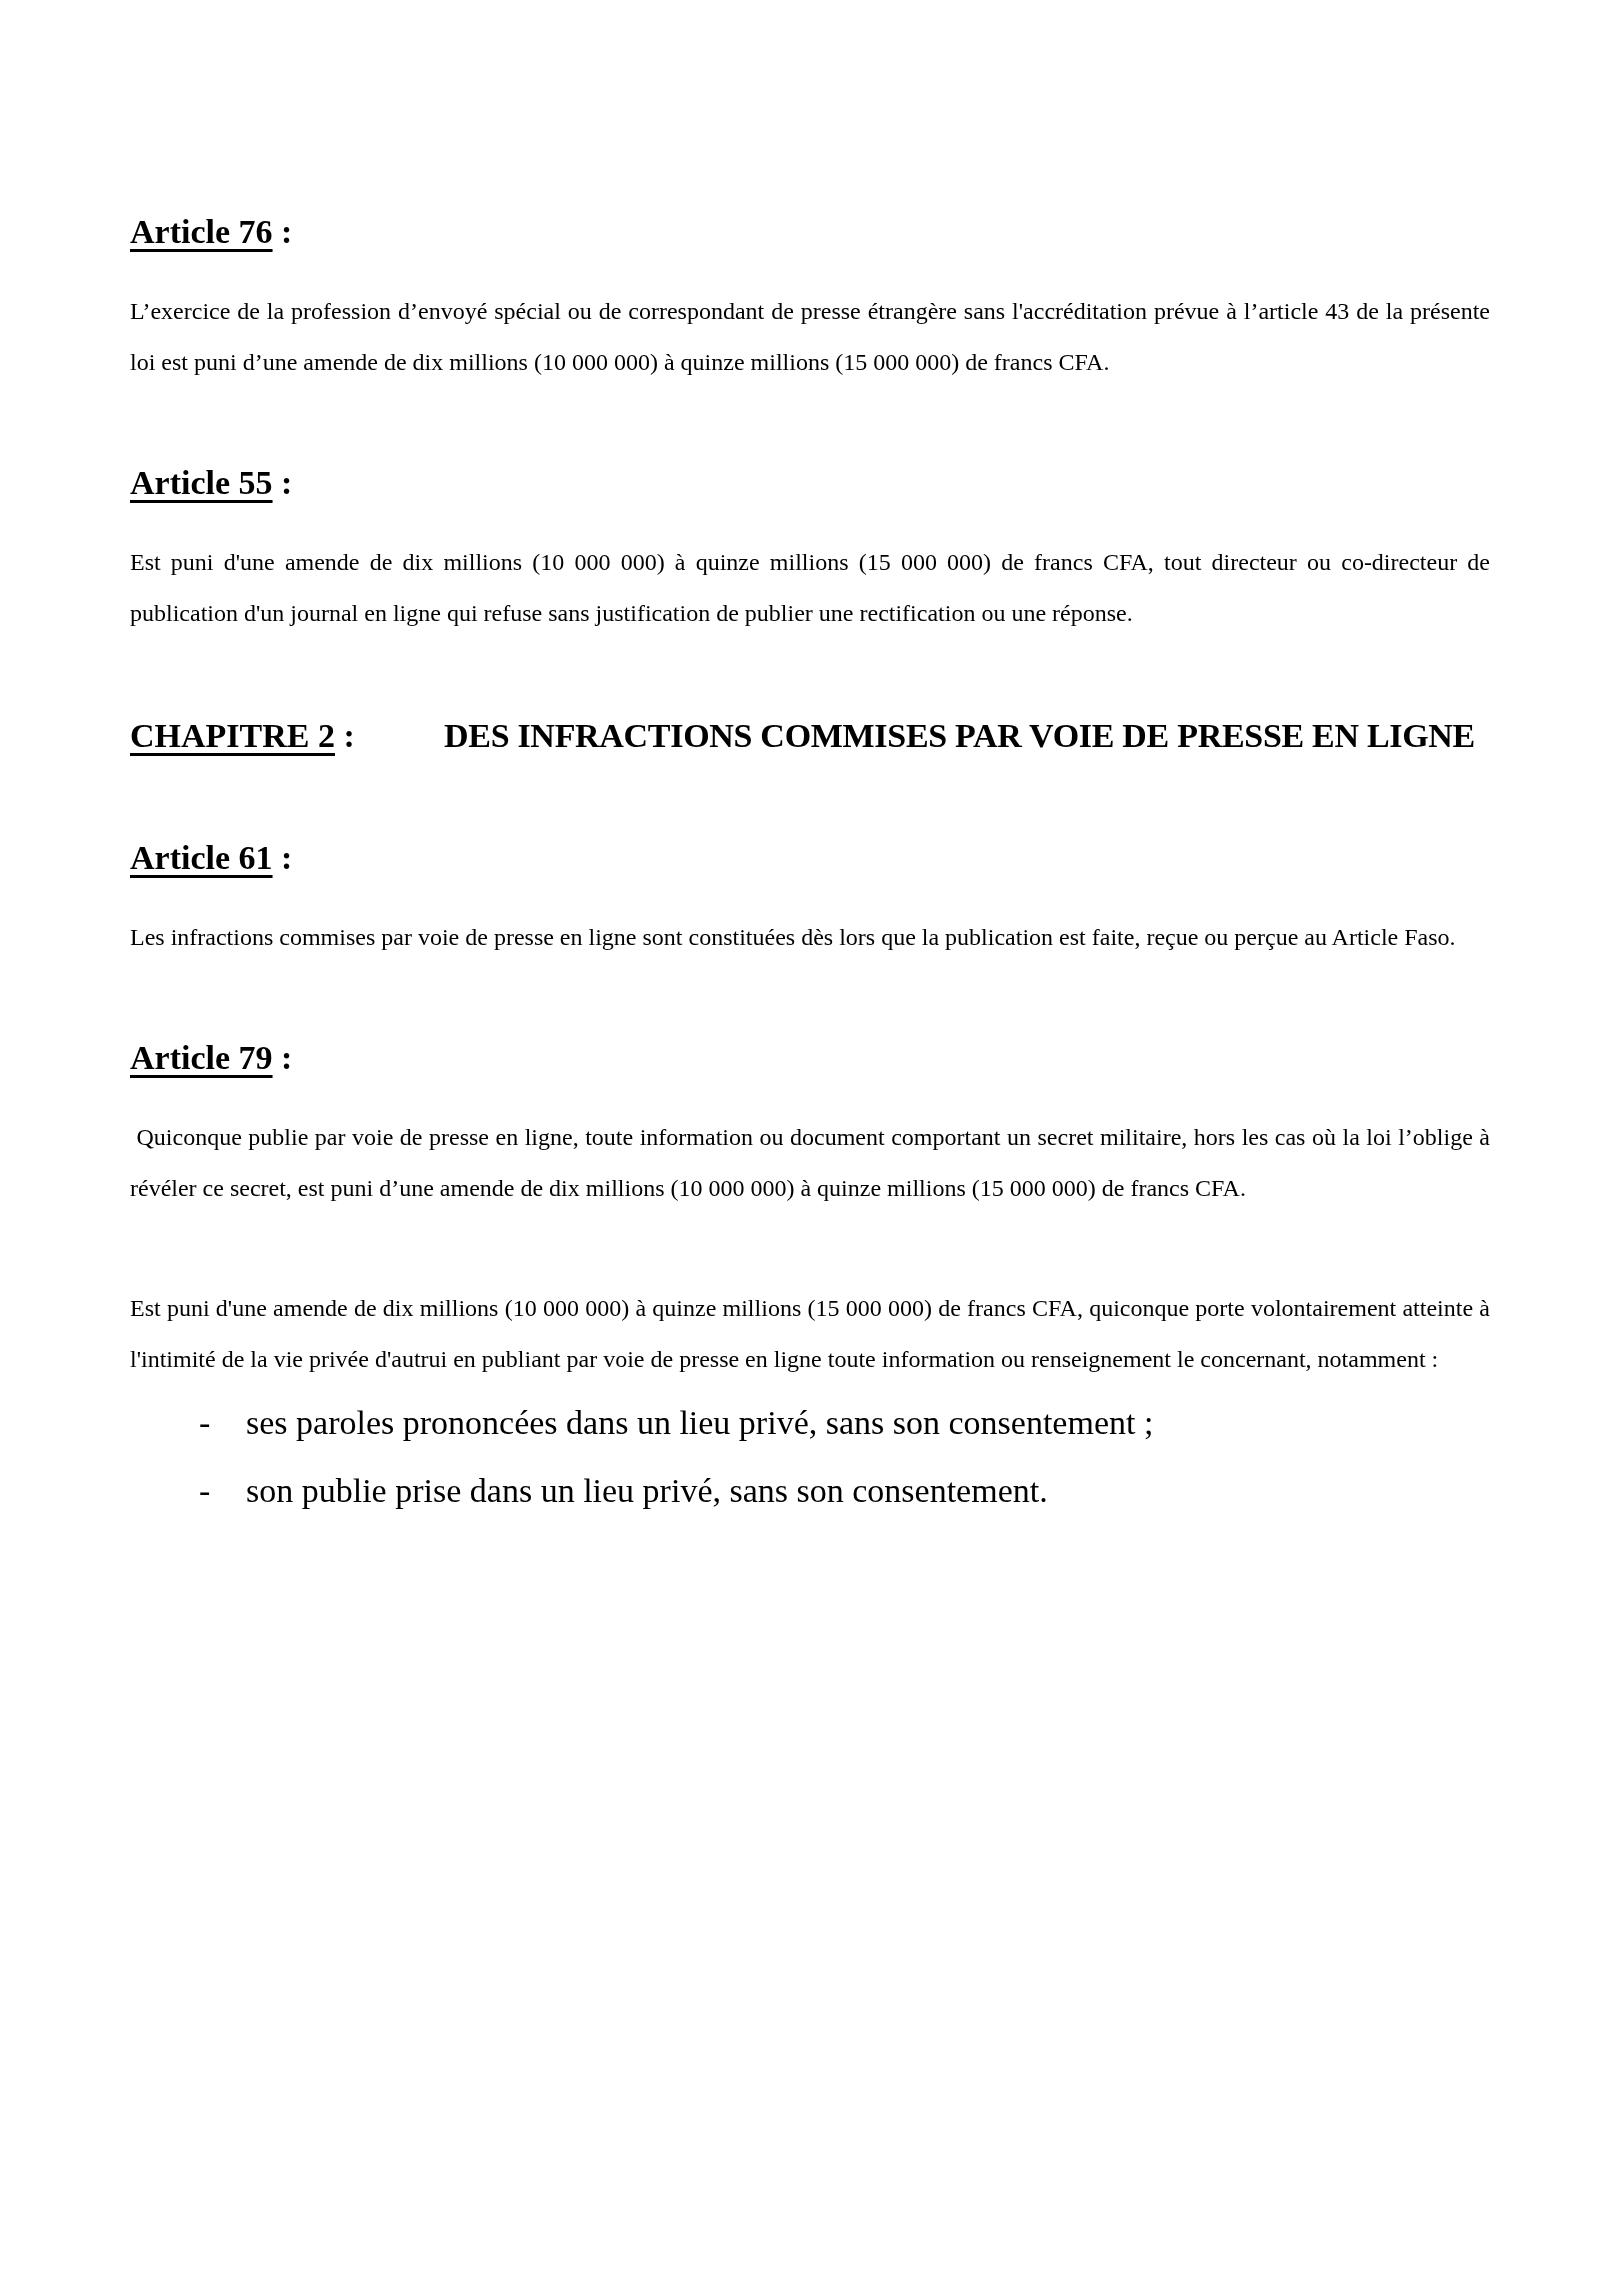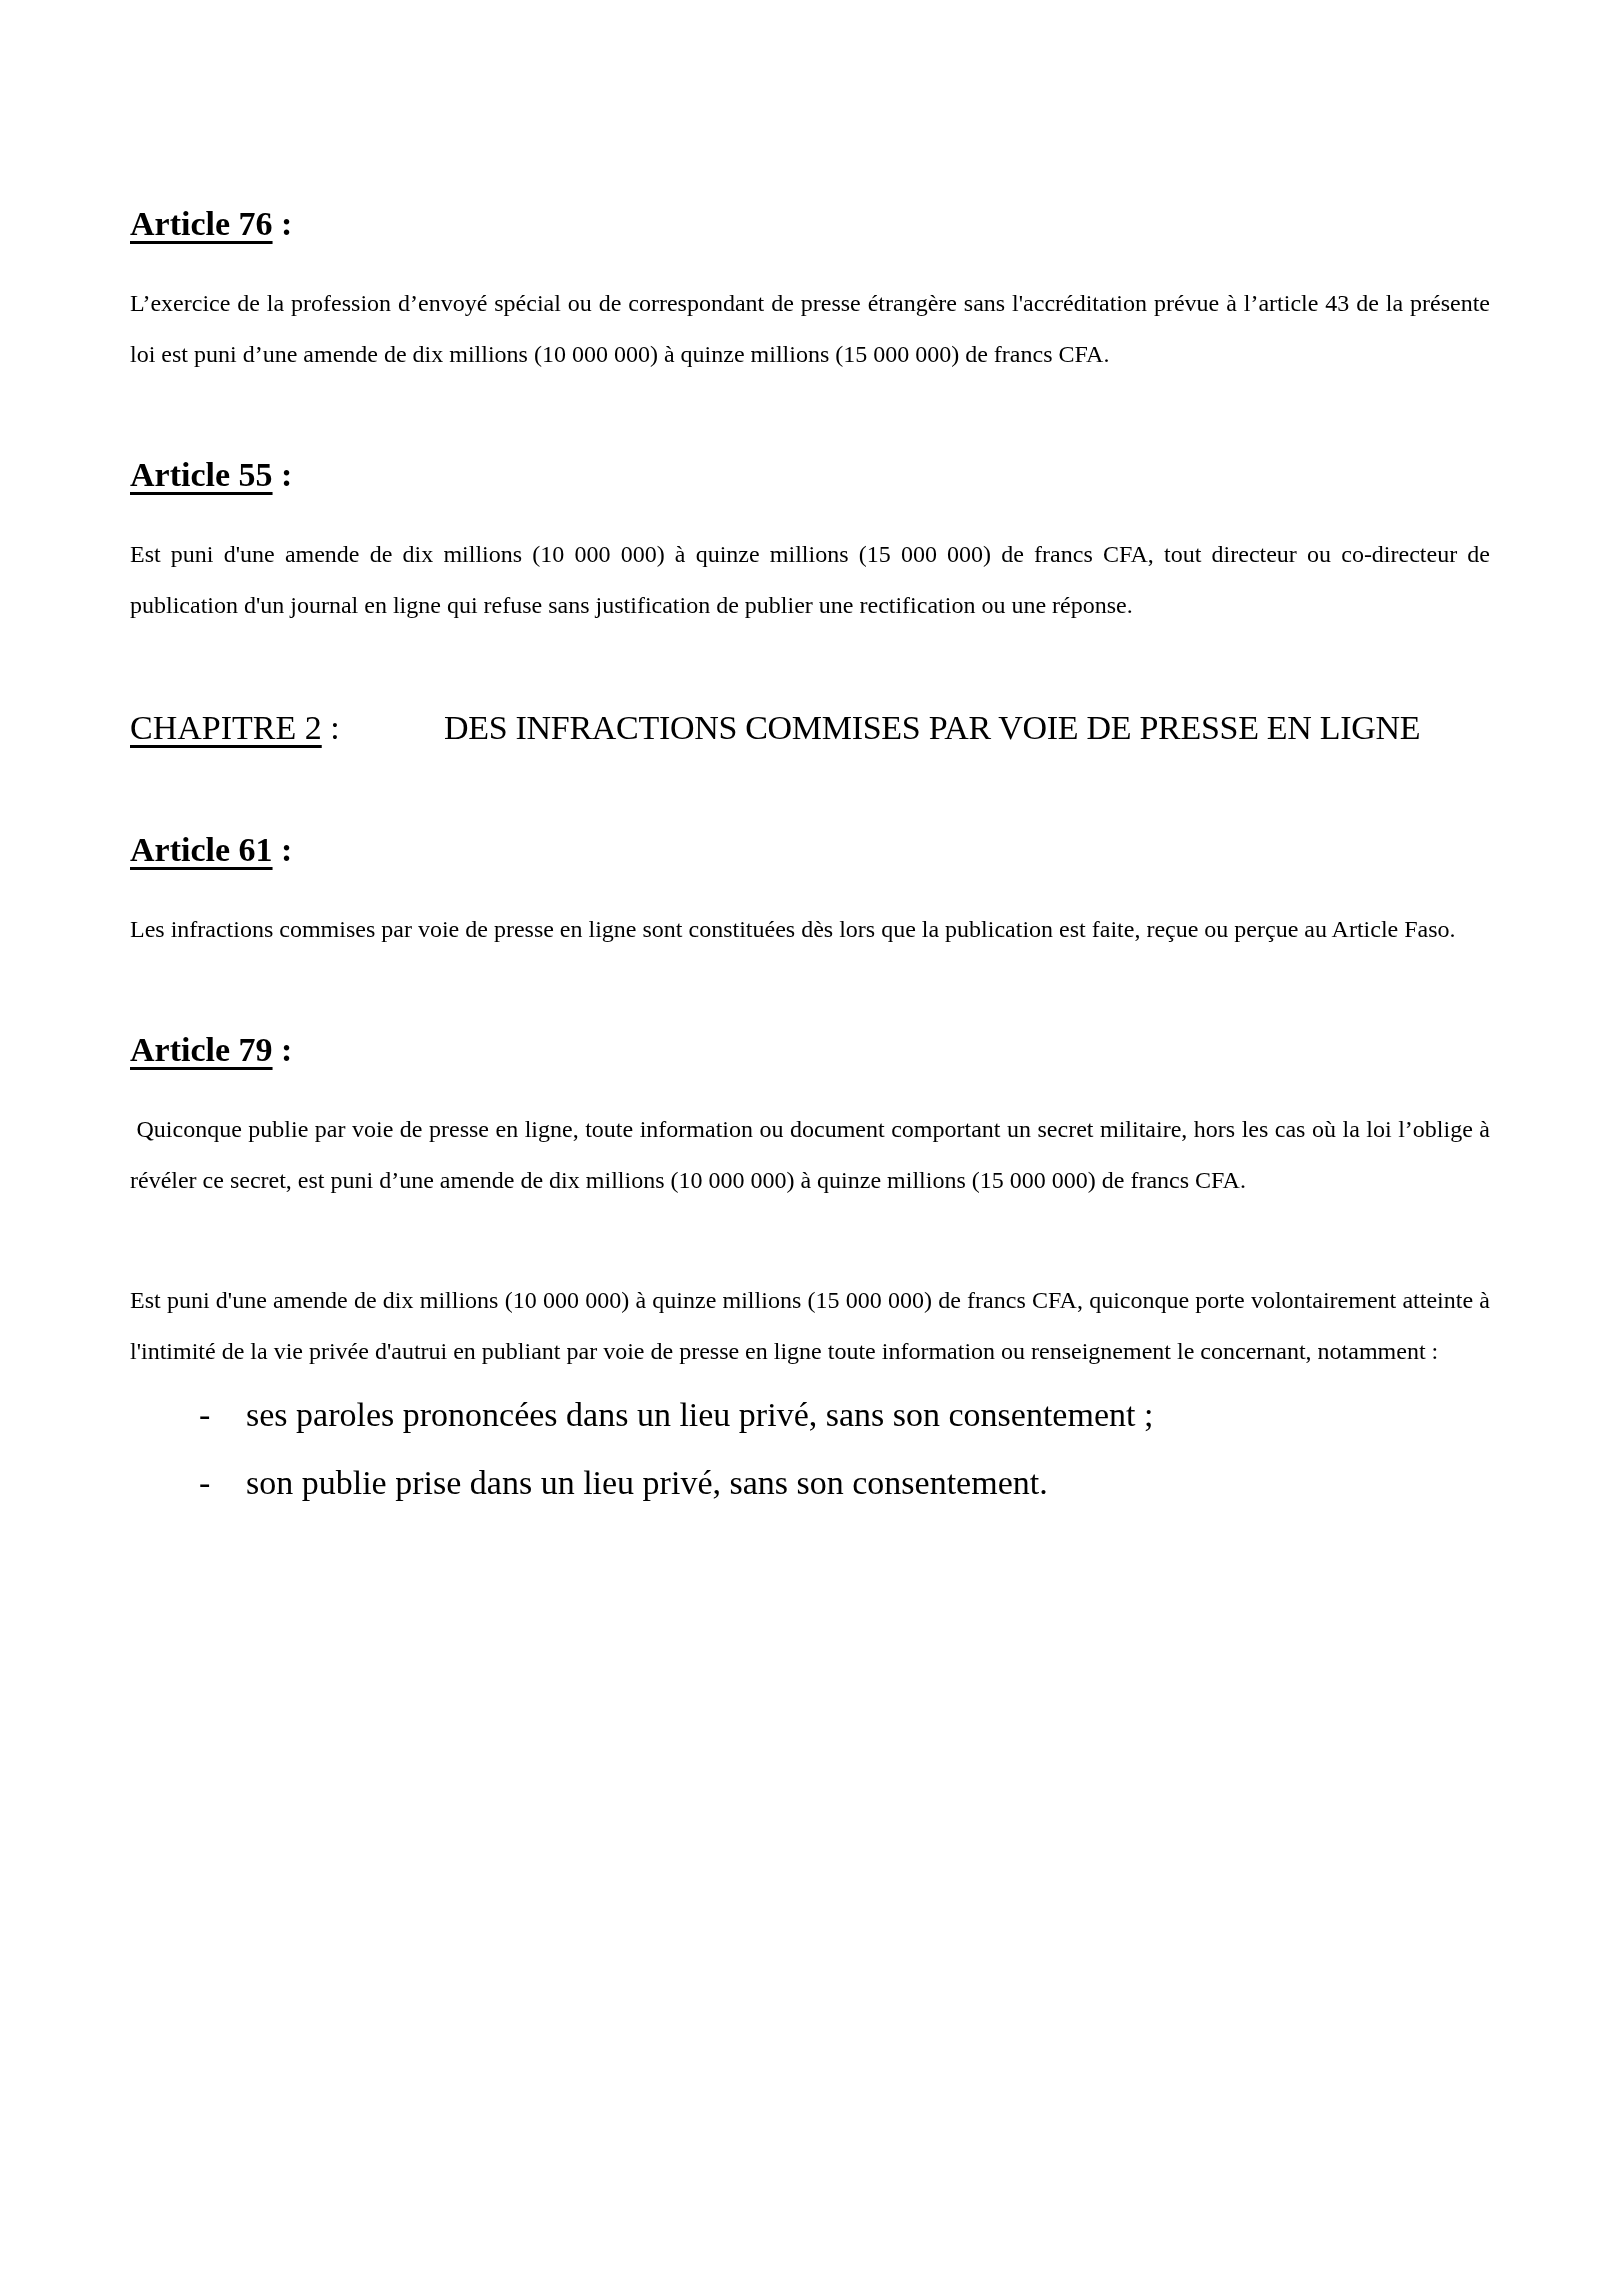--- a/index.html
+++ b/index.html
@@ -4,21 +4,21 @@
 <style>
   html, body {
     margin: 0;
     padding: 0;
     background: #ffffff;
   }
   .page {
     position: relative;
     width: 1620px;
     height: 2125px;
-    margin: 4px auto;
+    margin: 12px auto;
     background: #ffffff;
     box-sizing: border-box;
     padding: 194px 130px 0 130px;
     font-family: "Liberation Serif", "DejaVu Serif", serif;
     color: #000000;
     overflow: hidden;
   }
   .art-head {
     font-size: 34px;
     line-height: 51px;
@@ -36,21 +36,21 @@
     text-align: justify;
     margin: 0 0 69px 0;
   }
   .body-text.no-gap {
     margin-bottom: 0;
   }
   .chapter {
     display: flex;
     font-size: 34px;
     line-height: 55px;
-    font-weight: normal;
+    font-weight: bold;
     margin: 7.8px 0 69px 0;
   }
   .chapter-label {
     flex: 0 0 314px;
   }
   .chapter-title {
     flex: 1;
     text-align: justify;
     letter-spacing: -0.3px;
   }

